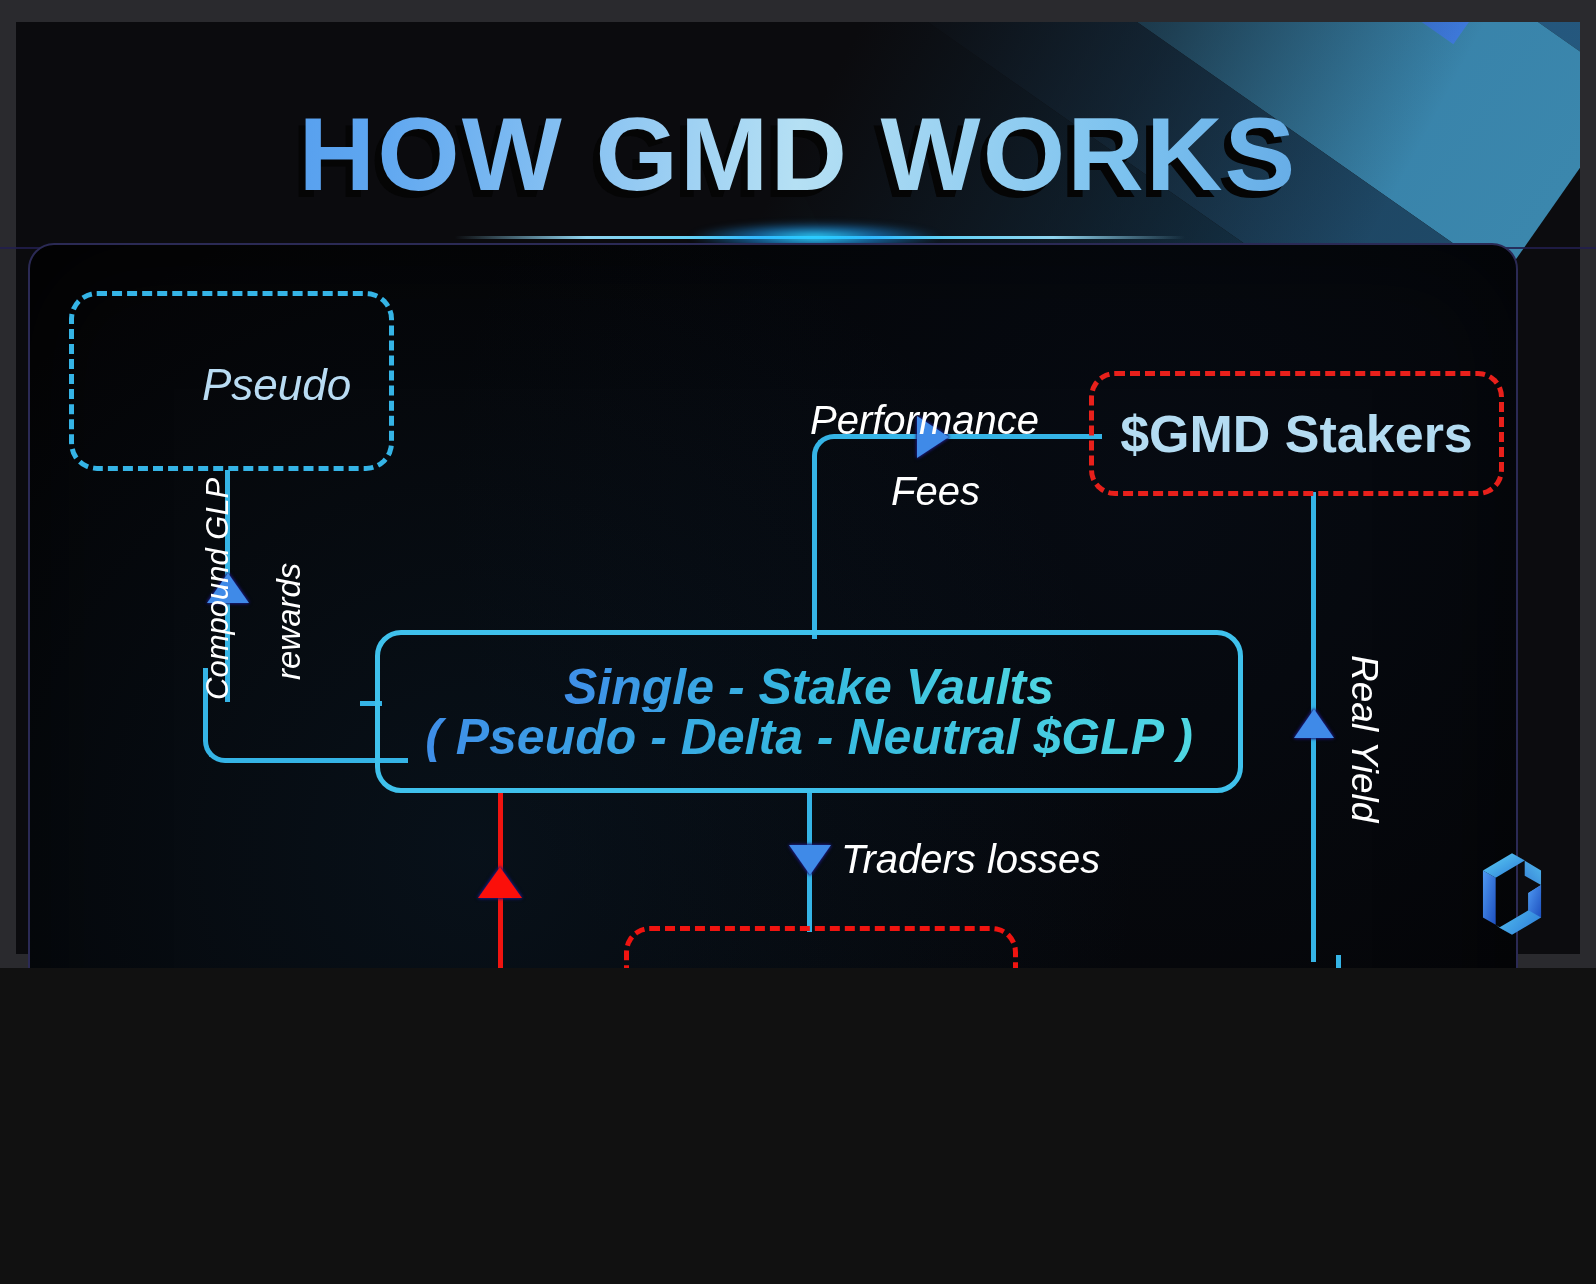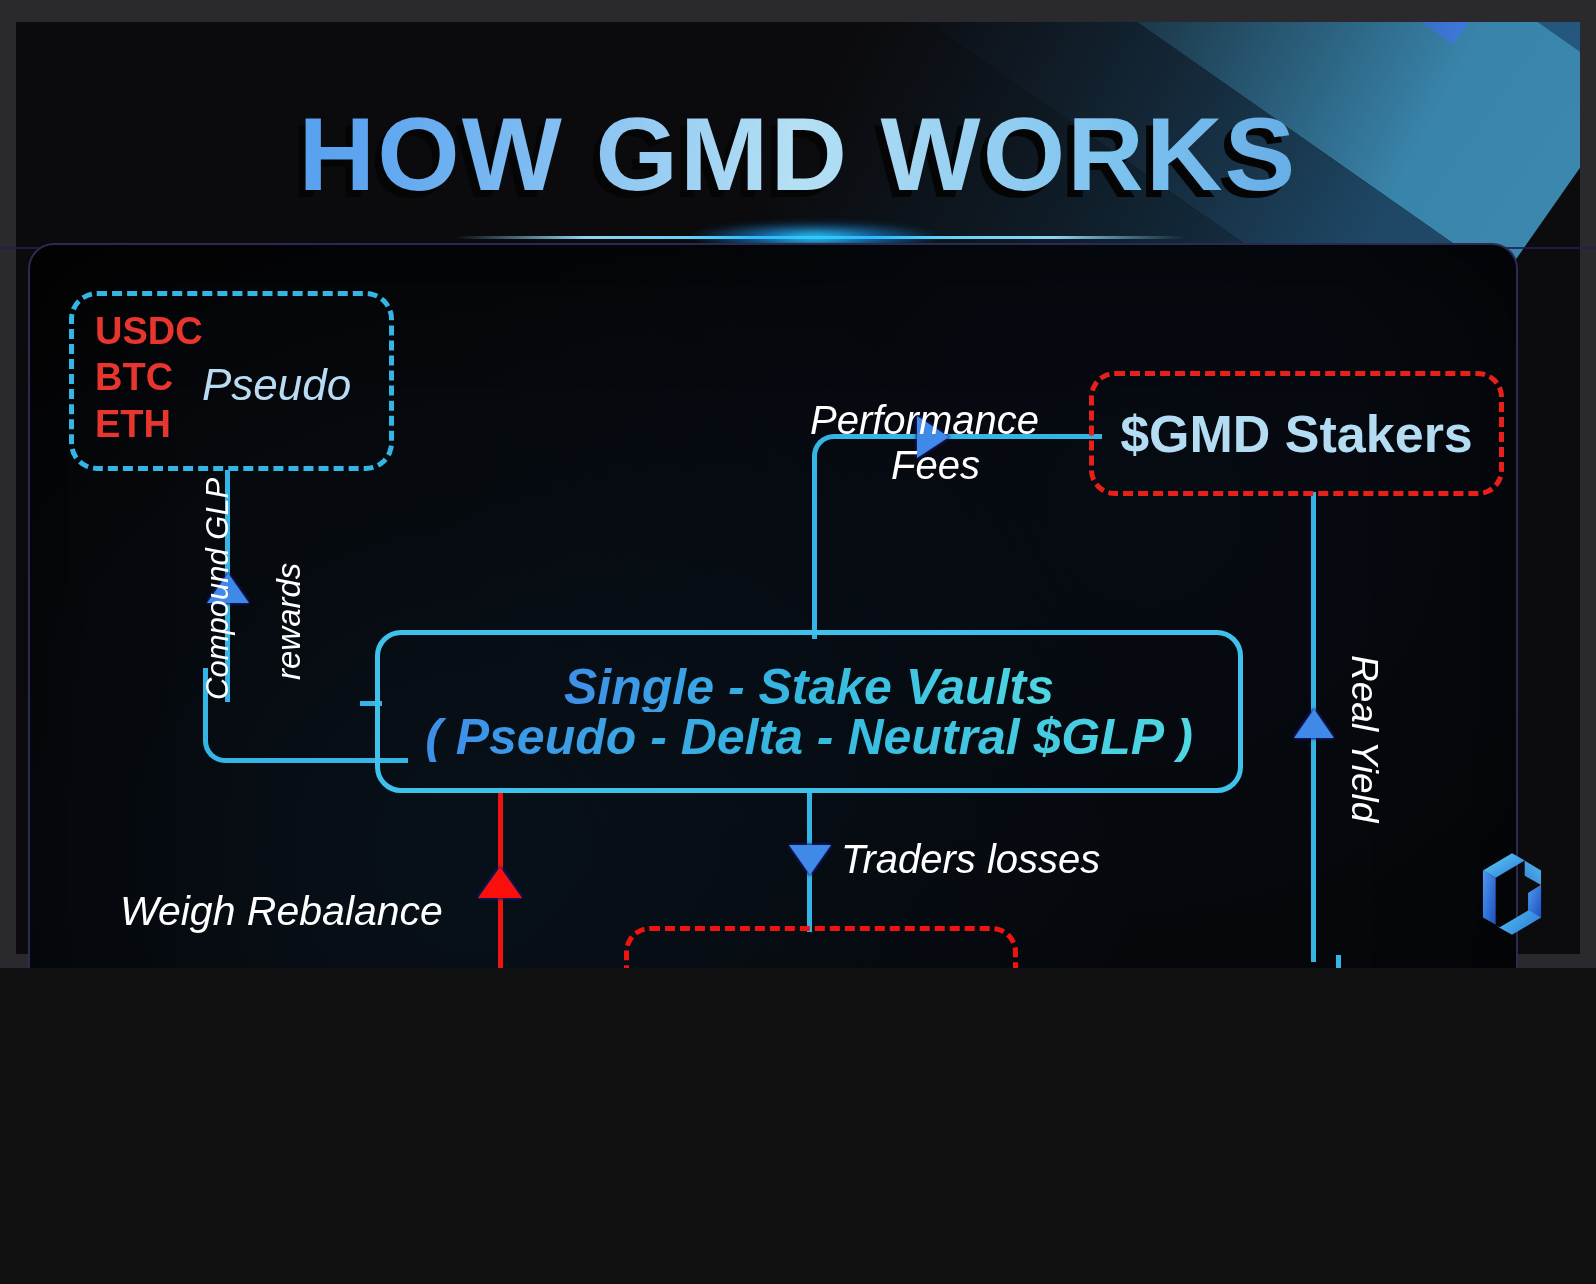--- a/index.html
+++ b/index.html
@@ -150,44 +150,38 @@
 
   <div class="lbl lbl-rot-up" style="left:200px;top:700px;font-size:31px;">Compound GLP</div>
   <div class="lbl lbl-rot-up" style="left:270px;top:680px;font-size:33px;">rewards</div>
 
   <div class="ln" style="left:360px;top:701px;width:22px;height:5px;"></div>
 
   <div class="corner" style="left:812px;top:434px;width:120px;height:200px;border-bottom:none;border-right:none;border-top-left-radius:22px;border-top-right-radius:0;border-bottom-left-radius:0;"></div>
   <div class="ln" style="left:880px;top:434px;width:222px;height:5px;"></div>
   <div class="arrow" style="left:917px;top:416px;border-top:21px solid transparent;border-bottom:21px solid transparent;border-left:32px solid #3f8ae8;filter:drop-shadow(0 0 1.5px #1b1a7a) drop-shadow(0 0 1.5px #1b1a7a);"></div>
   <div class="lbl" style="left:810px;top:378px;font-size:40px;margin-top:20px;">Performance</div>
-  <div class="lbl" style="left:891px;top:443px;font-size:40px;">Fees</div>
+  <div class="lbl" style="left:891px;top:469px;font-size:40px;">Fees</div>
 
   <div class="ln" style="left:807px;top:791px;width:5px;height:141px;"></div>
   <div class="arrow" style="left:789px;top:845px;border-left:21px solid transparent;border-right:21px solid transparent;border-top:30px solid #3f8ae8;filter:drop-shadow(0 0 1.5px #1b1a7a) drop-shadow(0 0 1.5px #1b1a7a);"></div>
   <div class="lbl" style="left:841px;top:837px;font-size:40px;">Traders losses</div>
 
   <div class="corner-r" style="left:498px;top:926px;width:130px;height:80px;border-top:none;border-right:none;border-bottom-left-radius:22px;border-top-left-radius:0;border-bottom-right-radius:0;"></div>
   <div class="ln-r" style="left:498px;top:791px;width:5px;height:160px;"></div>
   <div class="arrow" style="left:478px;top:867px;border-left:22px solid transparent;border-right:22px solid transparent;border-bottom:31px solid #fb0f0a;filter:drop-shadow(0 0 1.5px #171a7a) drop-shadow(0 0 1.5px #171a7a);"></div>
-  <div class="lbl" style="left:120px;top:888px;font-size:41px;">Weigh Rebalance</div>
 
   <div class="ln" style="left:1013px;top:995px;width:253px;height:5px;"></div>
   <div class="arrow" style="left:1155px;top:979px;border-top:19px solid transparent;border-bottom:19px solid transparent;border-left:30px solid #3f8ae8;filter:drop-shadow(0 0 1.5px #1b1a7a) drop-shadow(0 0 1.5px #1b1a7a);"></div>
   <div class="corner" style="left:1246px;top:955px;width:90px;height:45px;border-top:none;border-left:none;border-bottom-right-radius:22px;border-top-right-radius:0;border-bottom-left-radius:0;"></div>
   <div class="ln" style="left:1311px;top:492px;width:5px;height:470px;"></div>
   <div class="arrow" style="left:1294px;top:709px;border-left:20px solid transparent;border-right:20px solid transparent;border-bottom:29px solid #3f8ae8;filter:drop-shadow(0 0 1.5px #1b1a7a) drop-shadow(0 0 1.5px #1b1a7a);"></div>
   <div class="lbl lbl-rot-dn" style="left:1385px;top:655px;font-size:37px;">Real Yield</div>
 
   <div class="box box-stakers"></div>
-  <div class="stakers-tokens">
-    <div>USDC</div>
-    <div>BTC</div>
-    <div>ETH</div>
-  </div>
   <div class="stakers-label">Pseudo</div>
 
   <div class="box box-gmdstakers">
     <span class="gmdstakers-text">$GMD Stakers</span>
   </div>
 
   <div class="box box-vault">
     <span class="vault-l1">Single - Stake Vaults</span>
     <span class="vault-l2">( Pseudo - Delta - Neutral $GLP )</span>
   </div>

